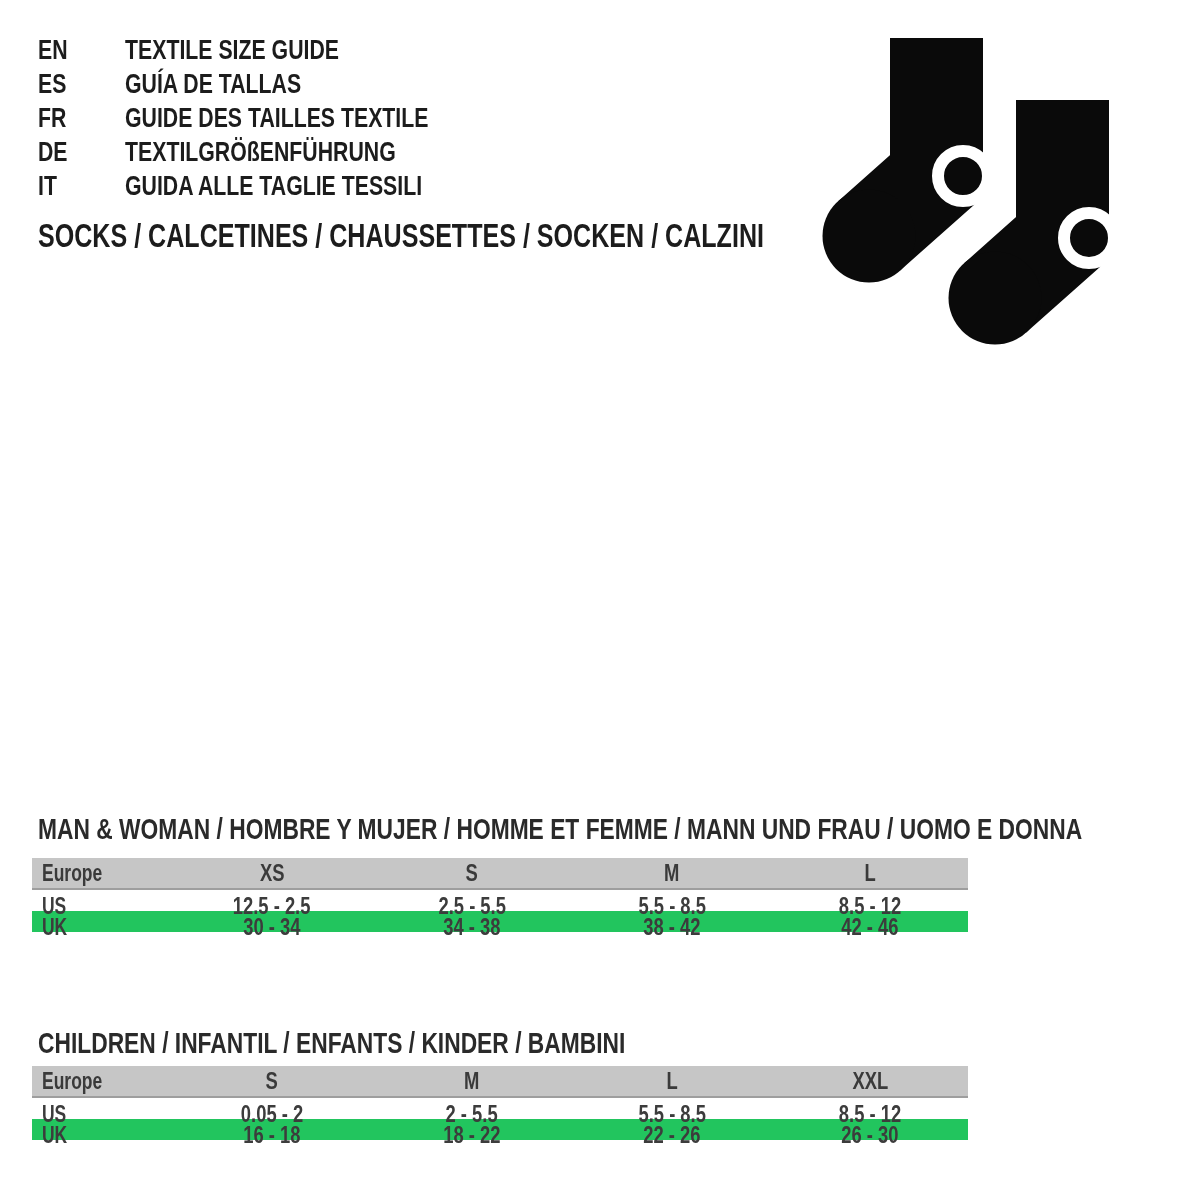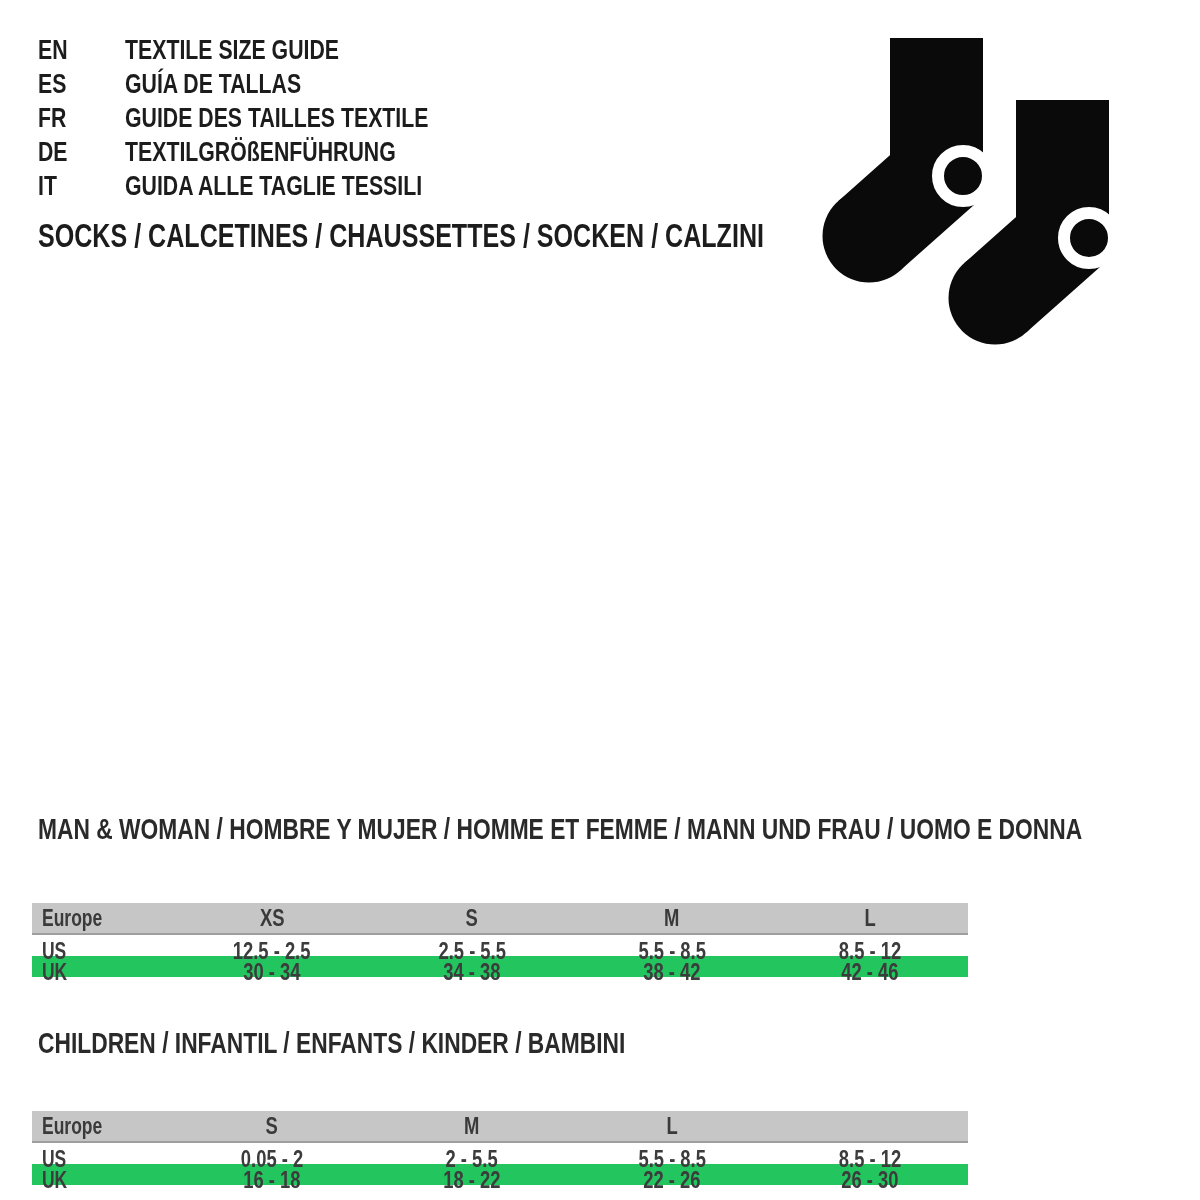--- a/index.html
+++ b/index.html
@@ -16,21 +16,21 @@
   .lang-row .label{position:absolute;left:87px;top:0;}
 
   .product-line{position:absolute;left:38px;top:219px;font-size:33px;font-weight:700;line-height:1;white-space:nowrap;}
 
   .socks-svg{position:absolute;left:800px;top:20px;}
 
   .section-title{position:absolute;left:38px;font-size:30px;font-weight:700;line-height:1;color:#2a2a2a;white-space:nowrap;}
   .st-1{top:814px;}
   .st-2{top:1028px;}
 
-  .size-table{position:absolute;left:32px;width:936px;font-size:23px;font-weight:700;color:#3c3c3c;margin-top:45px;}
+  .size-table{position:absolute;left:32px;width:936px;font-size:23px;font-weight:700;color:#3c3c3c;}
   .tbl-1{top:858px;}
   .tbl-2{top:1066px;}
   .tr{display:grid;grid-template-columns:140px 200px 200px 200px 196px;height:21px;line-height:32px;}
   .tr.head{background:#c6c6c6;height:30px;line-height:30px;border-bottom:2px solid #9e9e9e;color:#3a3a3a;}
   .tr.alt{background:#22c55e;}
   .td{text-align:center;}
   .td.c0{text-align:left;padding-left:10px;}
 </style>
 </head>
 <body>
@@ -108,20 +108,21 @@
 
   <div class="section-title st-2">
     <span class="cx">CHILDREN / INFANTIL / ENFANTS / KINDER / BAMBINI</span>
   </div>
   <div class="size-table tbl-2">
     <div class="tr head">
       <div class="td c0"><span class="cx">Europe</span></div>
       <div class="td"><span class="cxc">S</span></div>
       <div class="td"><span class="cxc">M</span></div>
       <div class="td"><span class="cxc">L</span></div>
+      <div class="td"><span class="cxc">XXL</span></div>
     </div>
     <div class="tr">
       <div class="td c0"><span class="cx">US</span></div>
       <div class="td"><span class="cxc">0.05 - 2</span></div>
       <div class="td"><span class="cxc">2 - 5.5</span></div>
       <div class="td"><span class="cxc">5.5 - 8.5</span></div>
       <div class="td"><span class="cxc">8.5 - 12</span></div>
     </div>
     <div class="tr alt">
       <div class="td c0"><span class="cx">UK</span></div>

